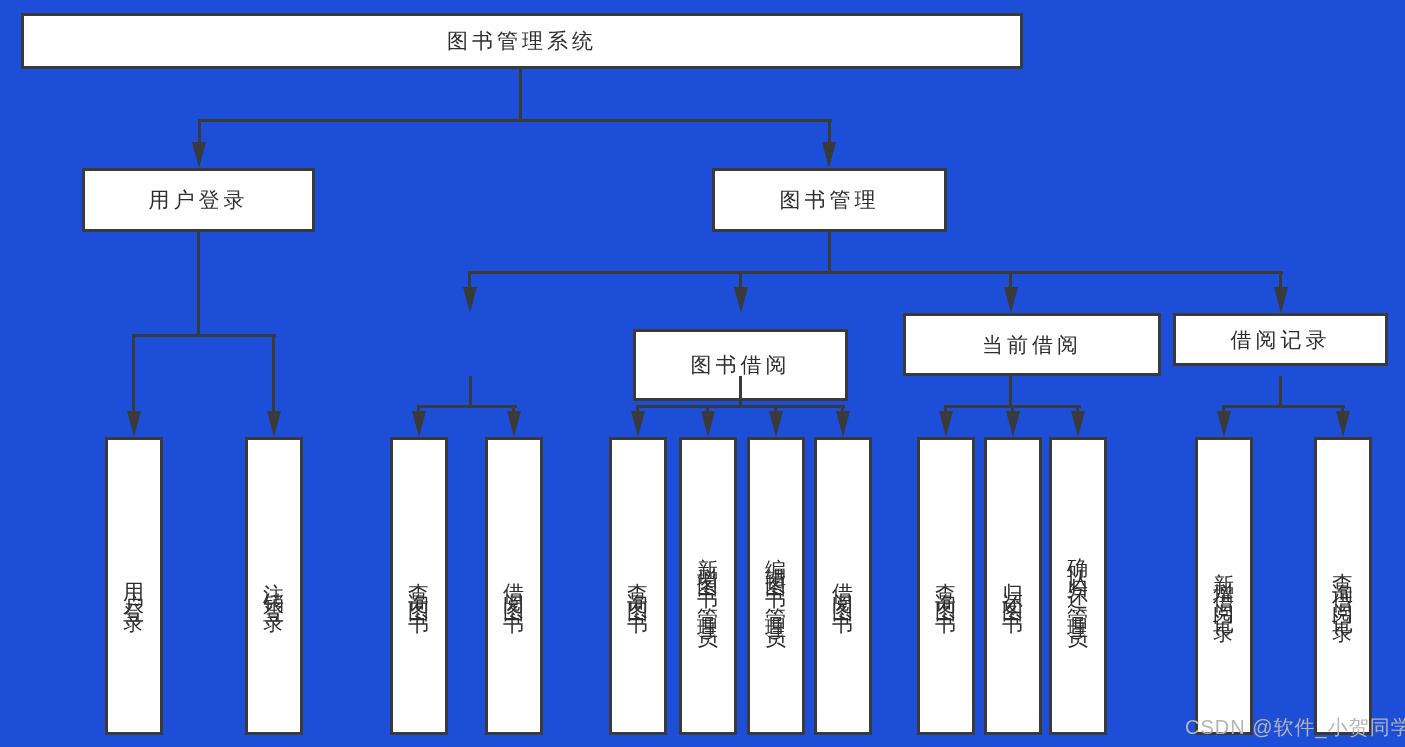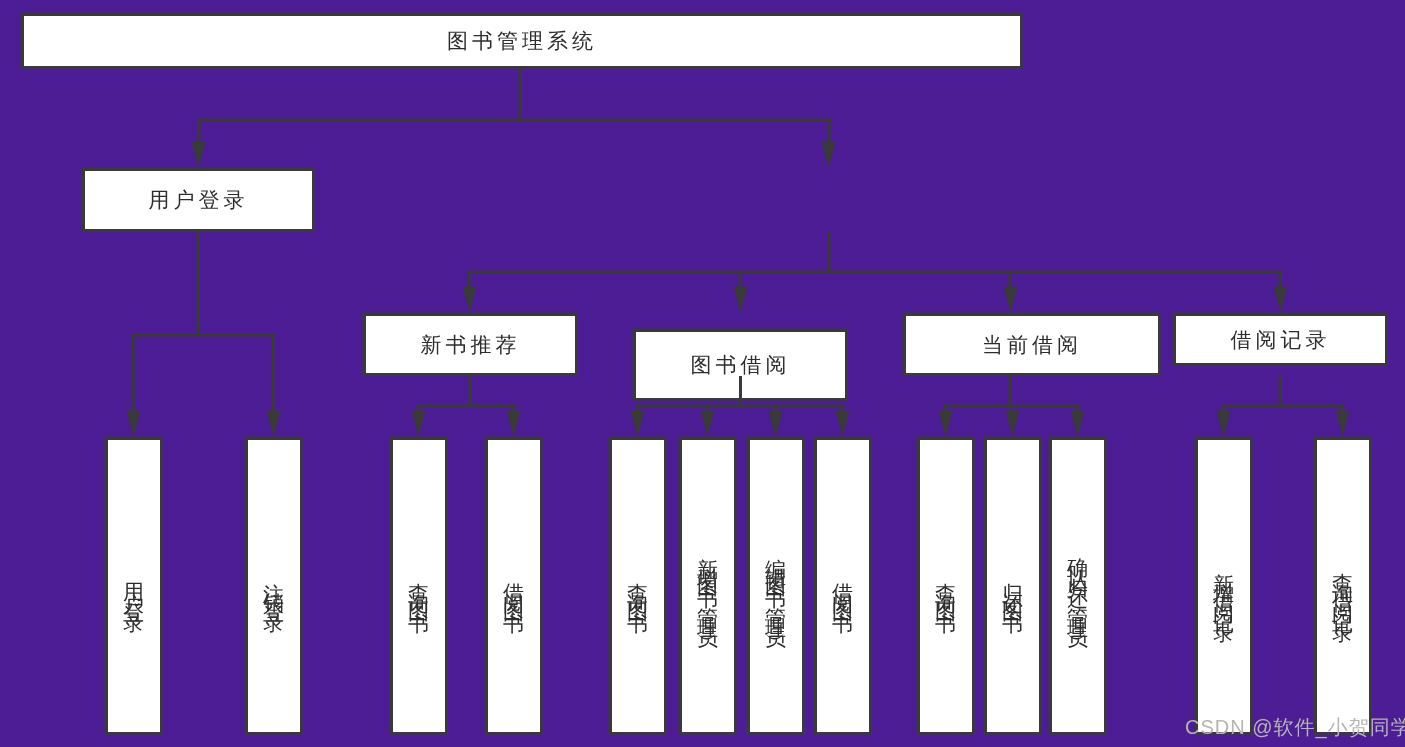--- a/index.html
+++ b/index.html
@@ -5,21 +5,21 @@
   html, body {
     margin: 0;
     padding: 0;
     background: #ffffff;
     font-family: "Liberation Sans", "DejaVu Sans", sans-serif;
   }
   #canvas {
     position: relative;
     width: 1405px;
     height: 747px;
-    background: #4c1d95;
+    background: #1d4ed8;
     overflow: hidden;
   }
   
   .hbox {
     position: absolute;
     box-sizing: border-box;
     background: #ffffff;
     border: 3px solid #3a3a3a;
     display: flex;
     align-items: center;
@@ -85,40 +85,40 @@
   <div class="hbox" style="left:21px;top:13px;width:1002px;height:56px">图书管理系统</div>
 
   <div class="vline" style="left:519px;top:69px;height:52px"></div>
   <div class="hline" style="left:198px;top:119px;width:634px"></div>
   <div class="vline" style="left:198px;top:119px;height:28px"></div>
   <div class="arr" style="left:192px;top:142px"></div>
   <div class="vline" style="left:828px;top:119px;height:28px"></div>
   <div class="arr" style="left:822px;top:142px"></div>
 
   <div class="hbox" style="left:82px;top:168px;width:233px;height:64px">用户登录</div>
+  <div class="hbox" style="left:712px;top:168px;width:235px;height:64px">图书管理</div>
 
   <div class="vline" style="left:197px;top:232px;height:105px"></div>
   <div class="hline" style="left:132px;top:334px;width:144px"></div>
   <div class="vline" style="left:132px;top:334px;height:80px"></div>
   <div class="arr" style="left:127px;top:411px"></div>
   <div class="vline" style="left:272px;top:334px;height:80px"></div>
   <div class="arr" style="left:267px;top:411px"></div>
 
   <div class="vline" style="left:828px;top:232px;height:42px"></div>
   <div class="hline" style="left:469px;top:271px;width:814px"></div>
   <div class="vline" style="left:468px;top:271px;height:20px"></div>
   <div class="arr" style="left:463px;top:287px"></div>
   <div class="vline" style="left:739px;top:271px;height:20px"></div>
   <div class="arr" style="left:734px;top:287px"></div>
   <div class="vline" style="left:1009px;top:271px;height:20px"></div>
   <div class="arr" style="left:1004px;top:287px"></div>
   <div class="vline" style="left:1279px;top:271px;height:20px"></div>
   <div class="arr" style="left:1274px;top:287px"></div>
 
-  <div class="hbox" style="left:363px;top:313px;width:215px;height:63px">新书推荐</div>
   <div class="hbox" style="left:633px;top:329px;width:215px;height:72px">图书借阅</div>
   <div class="hbox" style="left:903px;top:313px;width:258px;height:63px">当前借阅</div>
   <div class="hbox" style="left:1173px;top:313px;width:215px;height:53px">借阅记录</div>
 
   <div class="vline" style="left:469px;top:376px;height:31px"></div>
   <div class="hline" style="left:417px;top:405px;width:100px"></div>
   <div class="vline" style="left:417px;top:405px;height:10px"></div>
   <div class="arr" style="left:412px;top:411px"></div>
   <div class="vline" style="left:512px;top:405px;height:10px"></div>
   <div class="arr" style="left:507px;top:411px"></div>

